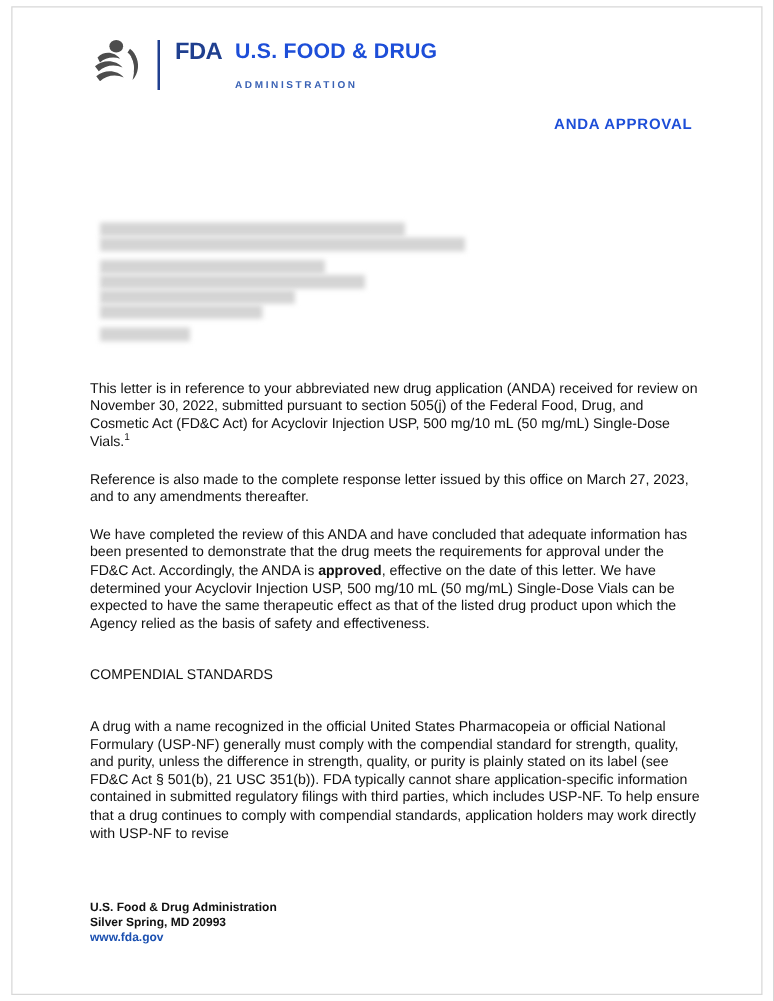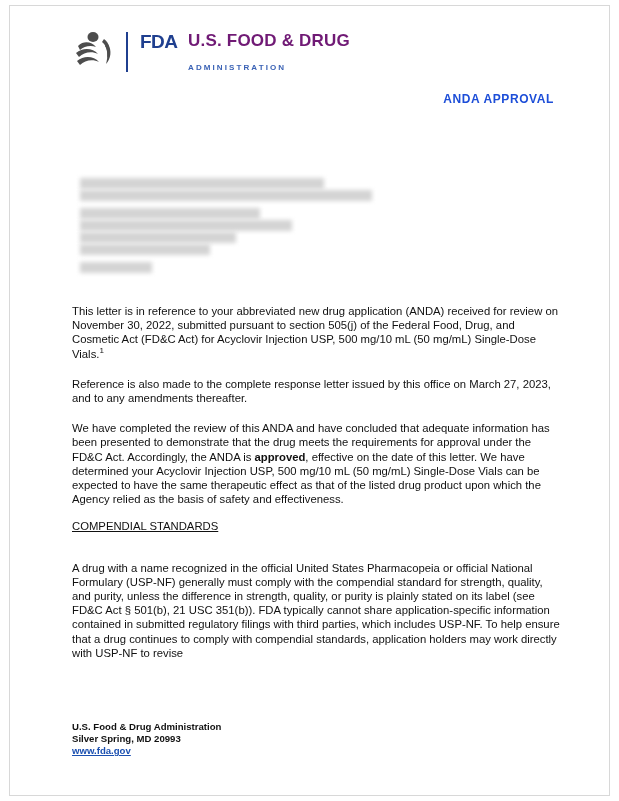--- a/index.html
+++ b/index.html
@@ -62,21 +62,21 @@
     letter-spacing: -0.5px;
     line-height: 20px;
     font-family: "Liberation Sans", sans-serif;
   }
   .fda-words {
     display: inline-block;
     vertical-align: top;
     margin-left: 6px;
   }
   .fda-title {
-    color: #701a75;
+    color: #1d4ed8;
     font-weight: bold;
     font-size: 17px;
     line-height: 18px;
     letter-spacing: 0.2px;
   }
   .fda-sub {
     color: #3a62b5;
     font-size: 8px;
     letter-spacing: 2.1px;
     line-height: 11px;
@@ -133,41 +133,39 @@
     color: #111;
     text-align: left;
   }
   .body-text p {
     margin: 16px 0 13px 0;
   }
   .section-heading {
     font-size: 11.3px;
     line-height: 14.2px;
     color: #111;
-    text-decoration: underline;
-    margin: 0 0 11px 0;
+    margin: 14px 0 11px 0;
     display: inline-block;
   }
   .bold { font-weight: bold; }
   sup { font-size: 8px; vertical-align: super; line-height: 0; }
 
   
   .footer {
     position: absolute;
     left: 62px;
     bottom: 38px;
     width: 490px;
     font-size: 9.6px;
     line-height: 12px;
     font-weight: bold;
     color: #111;
   }
   .footer .url {
     color: #1a4fb0;
-    text-decoration: underline;
     font-weight: bold;
   }
 </style>
 </head>
 <body>
 
 <div class="page">
   <div class="sheet">
     <div class="content">
 

